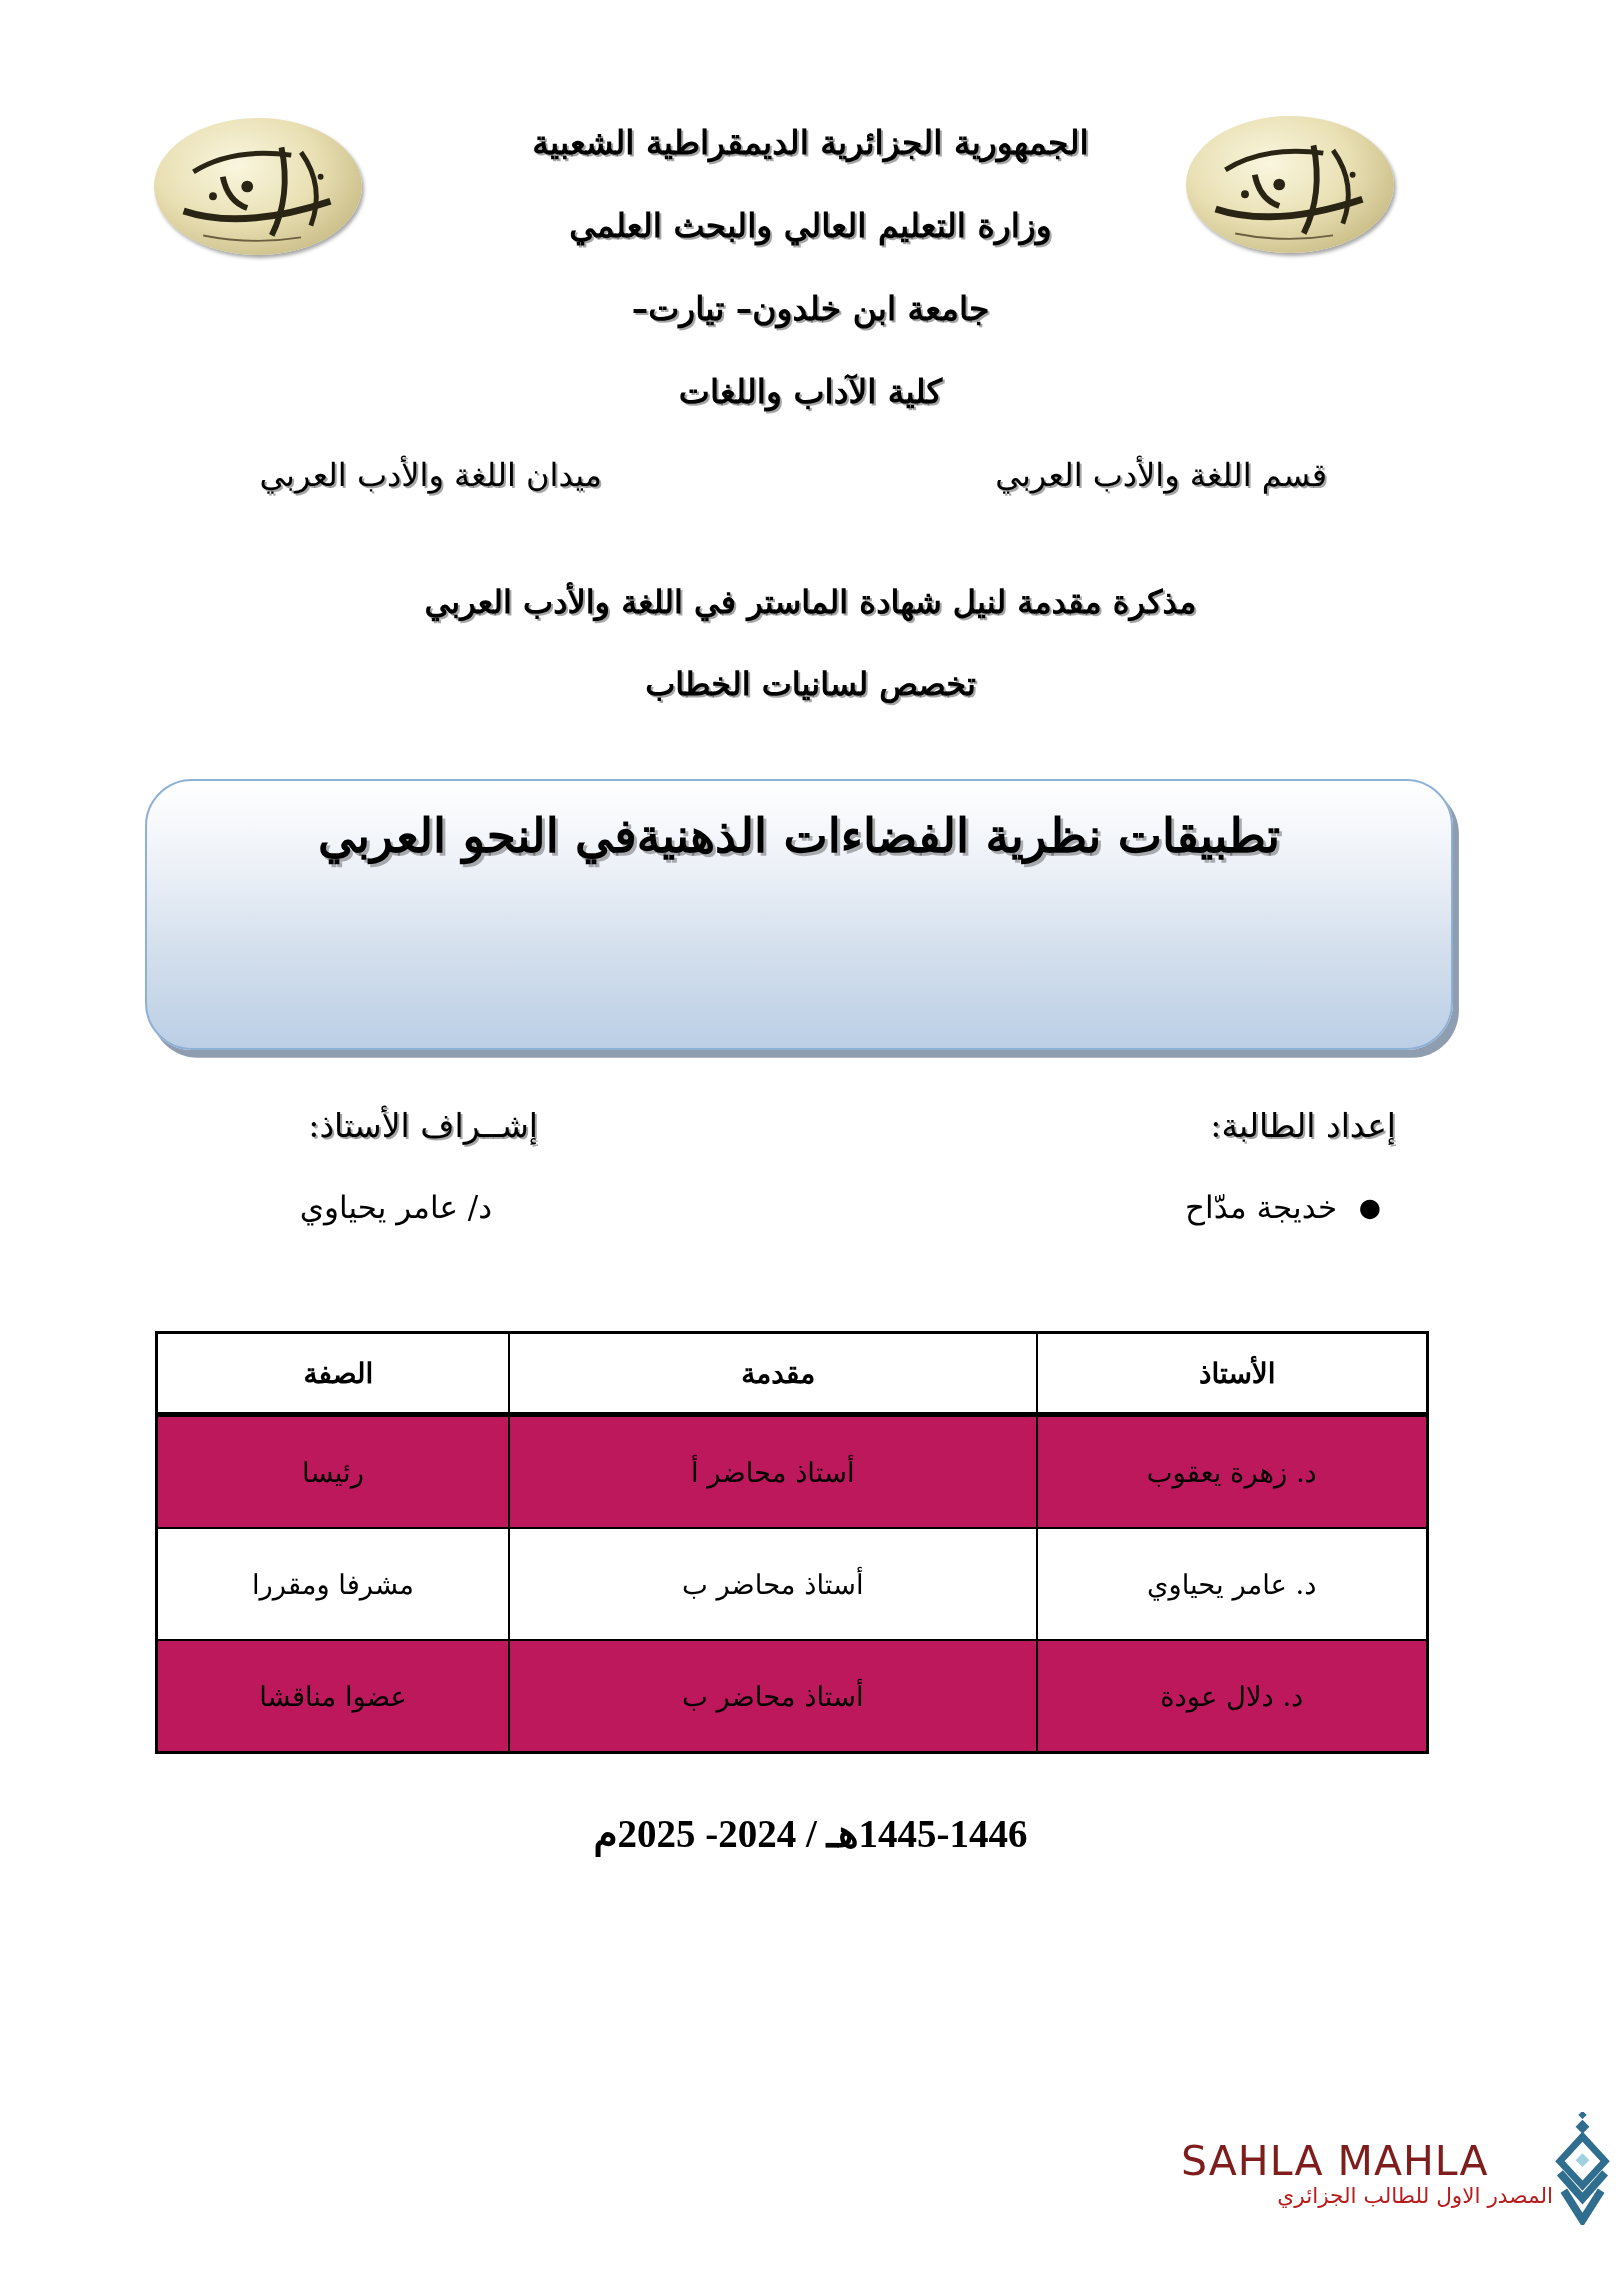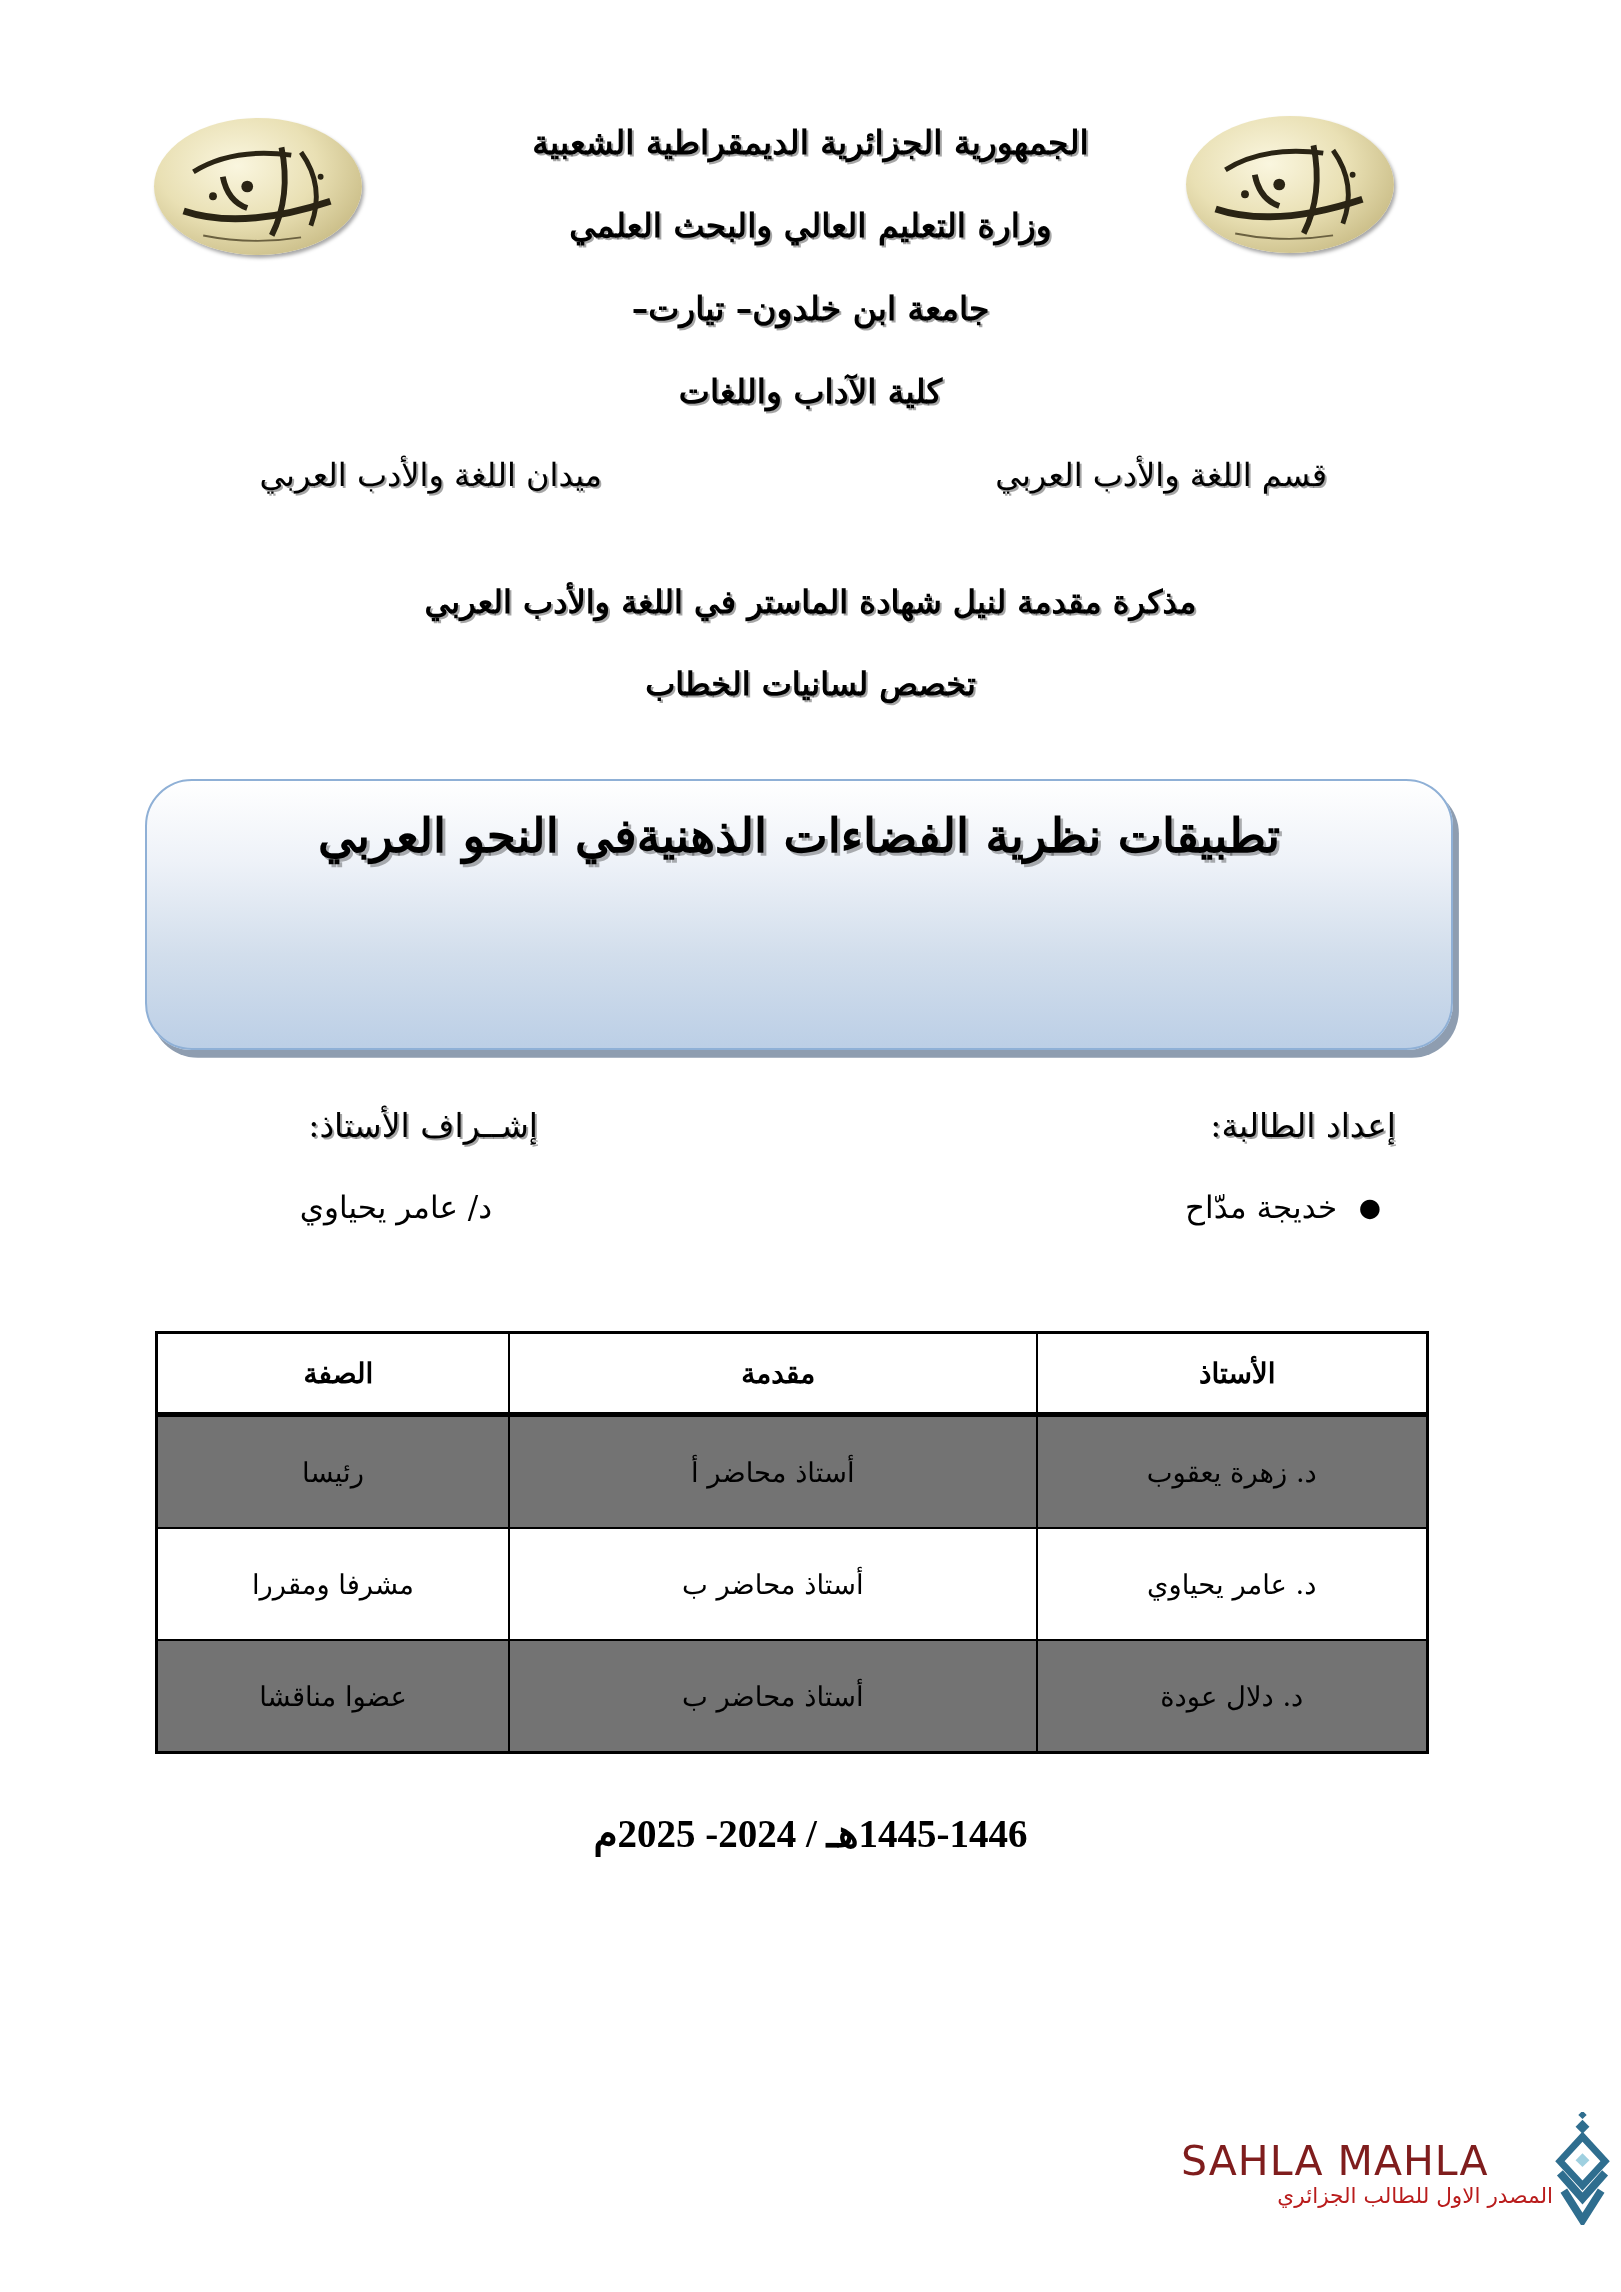--- a/index.html
+++ b/index.html
@@ -40,21 +40,21 @@
     table.jury {
       position: absolute; left: 155px; top: 1331px; width: 1274px;
       border-collapse: collapse; direction: rtl;
       font-size: 27.4px;
     }
     table.jury td, table.jury th {
       border: 2px solid #000; text-align: center; vertical-align: middle;
     }
     table.jury th { height: 76px; font-weight: bold; font-size: 28px; background: #fff; border-bottom: 5.9px solid #000; border-top: 3.9px solid #000; padding-left: 12px; }
     table.jury td { height: 108px; }
-    table.jury tr.shade td { background: #737373; }
+    table.jury tr.shade td { background: #be185d; }
     table.jury tr.last td { border-bottom: 3.9px solid #000; }
     table.jury .c1 { width: 350px; }
     table.jury .c2 { width: 534px; }
     table.jury .c3 { width: 390px; }
     table.jury th:first-child, table.jury td:first-child { border-right: 3.9px solid #000; }
     table.jury th:last-child, table.jury td:last-child { border-left: 3.9px solid #000; }
 
     
     .wm-text {
       font-family: "DejaVu Sans", "Liberation Sans", sans-serif;

